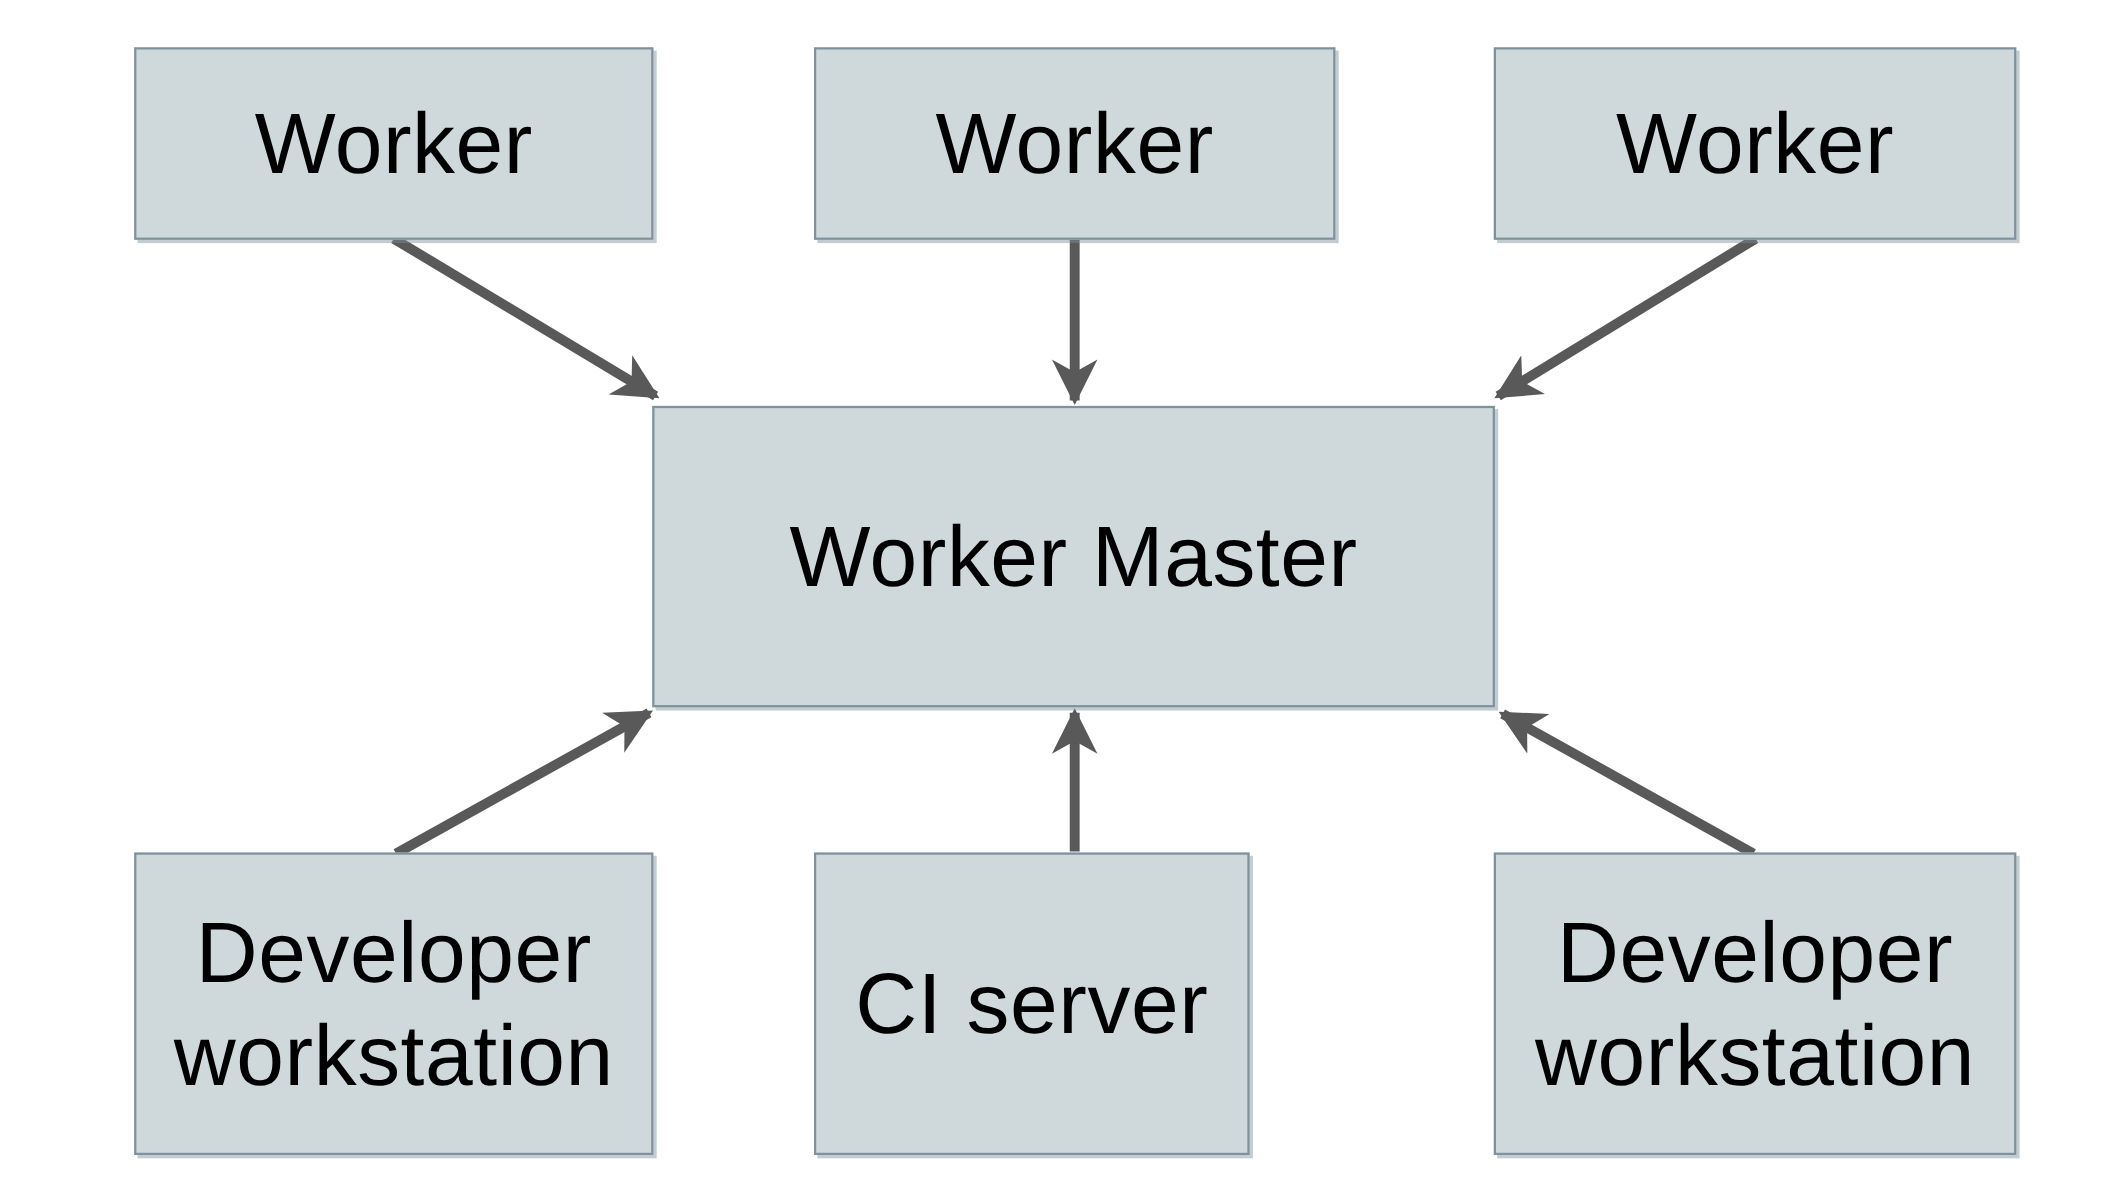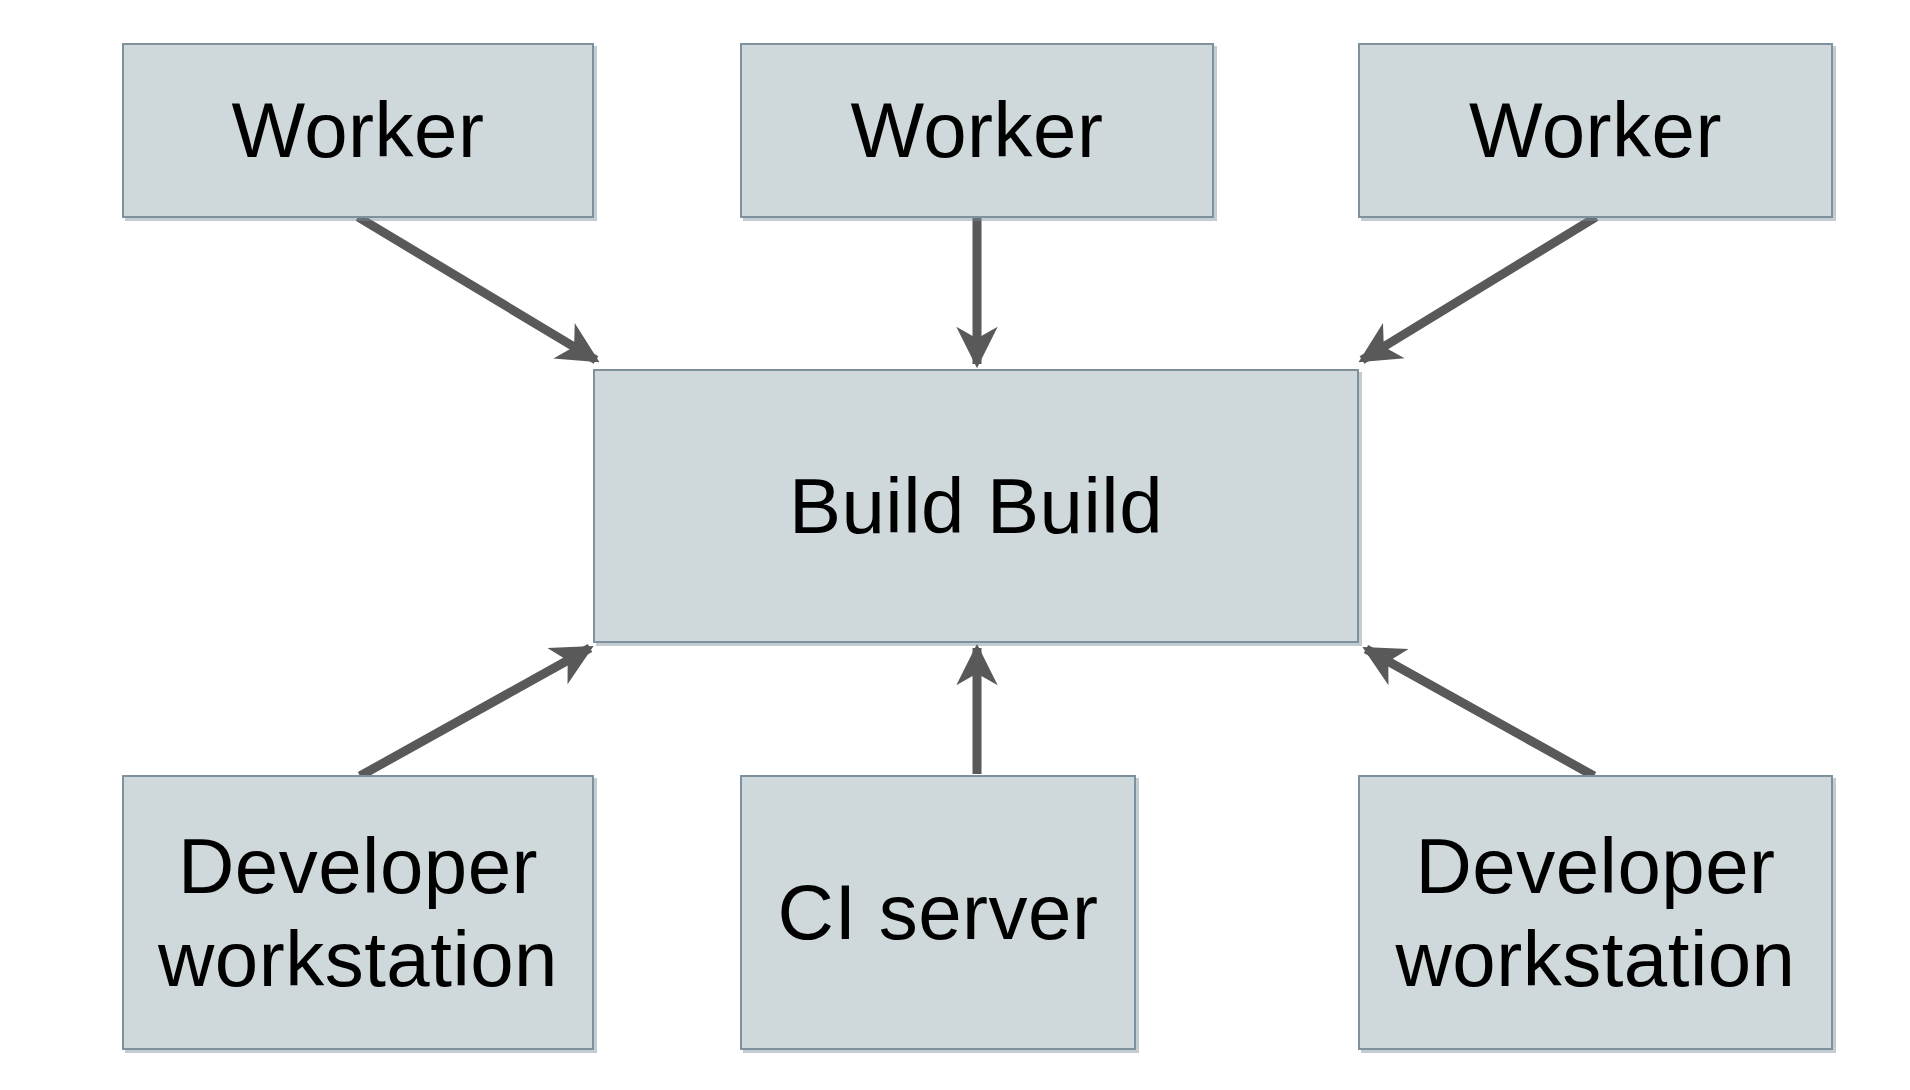--- a/index.html
+++ b/index.html
@@ -79,21 +79,21 @@
 
   <div class="node n-worker2">
     <span class="label">Worker</span>
   </div>
 
   <div class="node n-worker3">
     <span class="label">Worker</span>
   </div>
 
   <div class="node n-master">
-    <span class="label">Build Build</span>
+    <span class="label">Worker Master</span>
   </div>
 
   <div class="node n-dev1">
     <span class="label">Developer workstation</span>
   </div>
 
   <div class="node n-ci">
     <span class="label">CI server</span>
   </div>
 

